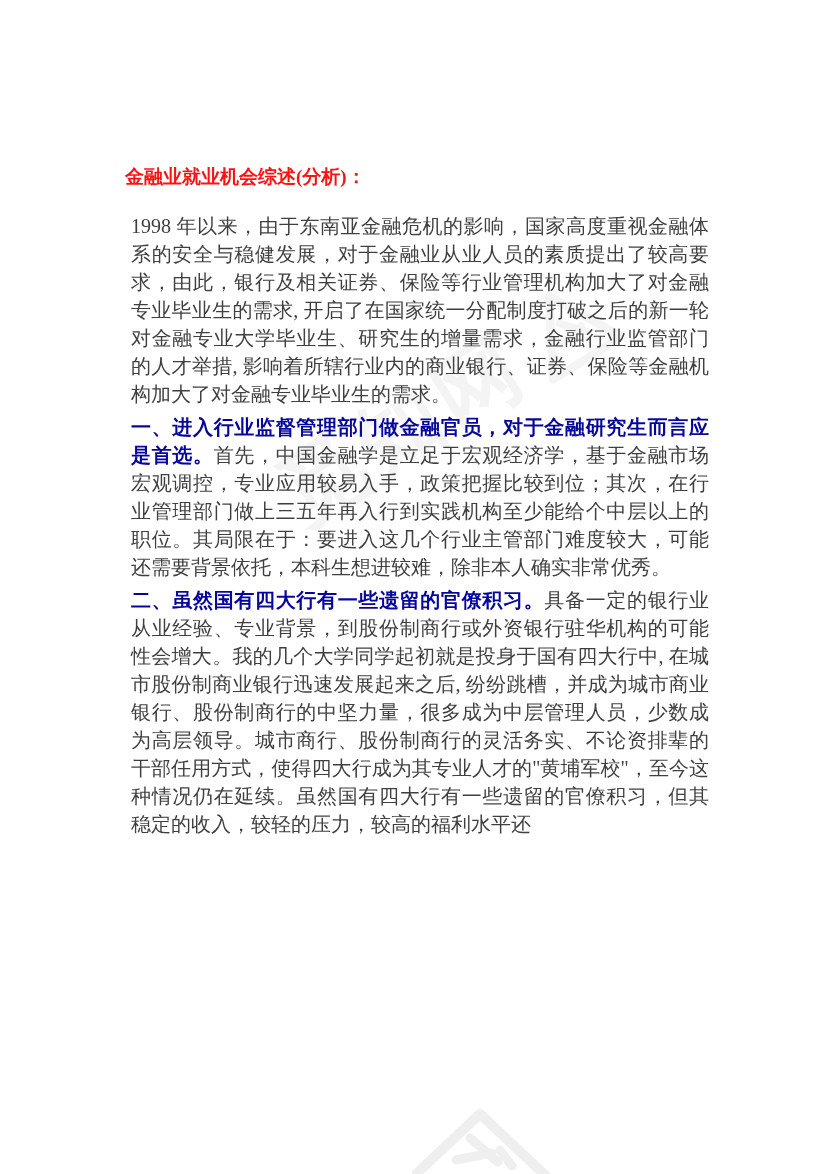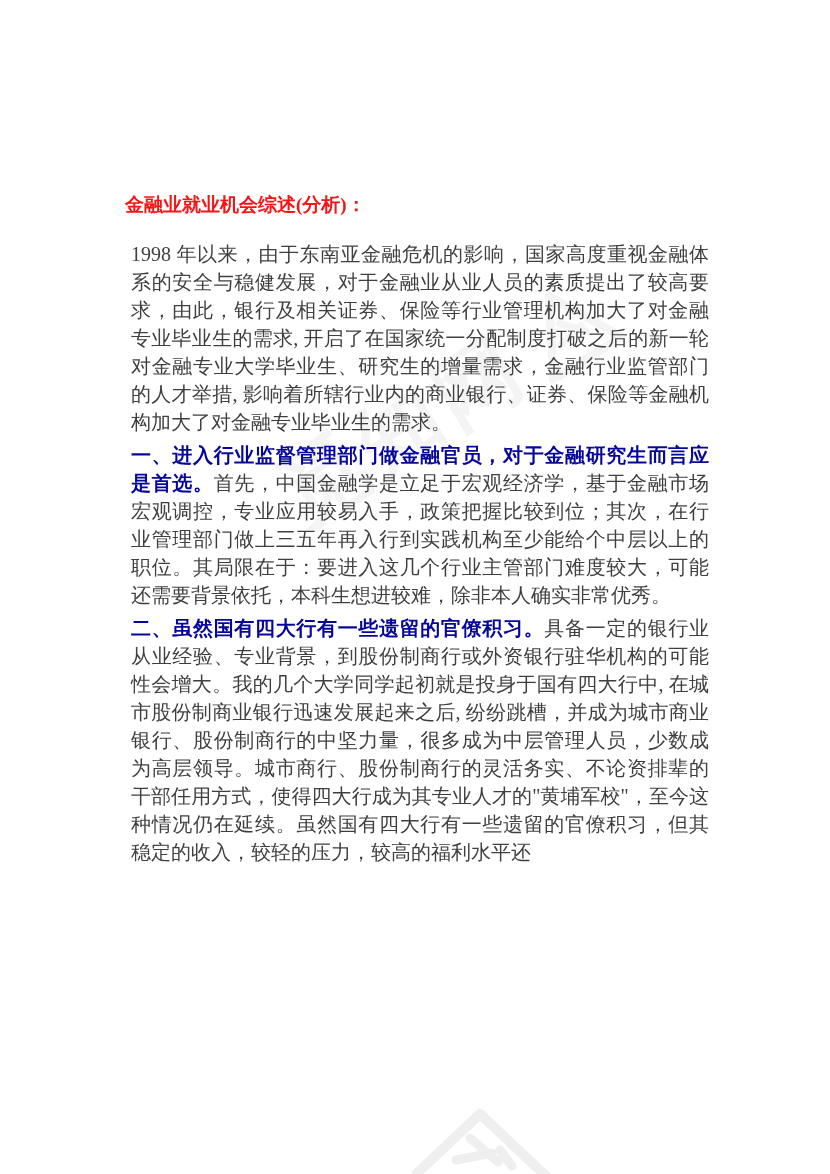--- a/index.html
+++ b/index.html
@@ -7,21 +7,21 @@
     position: relative;
     width: 830px;
     height: 1174px;
     background: #ffffff;
     overflow: hidden;
     font-family: "Liberation Serif", "DejaVu Serif", serif;
   }
   .content {
     position: absolute;
     left: 125px;
-    top: 192px;
+    top: 164px;
     width: 584px;
   }
   .doc-title {
     margin: 0 0 22px 0;
     font-size: 19px;
     line-height: 26px;
     font-weight: bold;
     color: #f81414;
   }
   .para {

